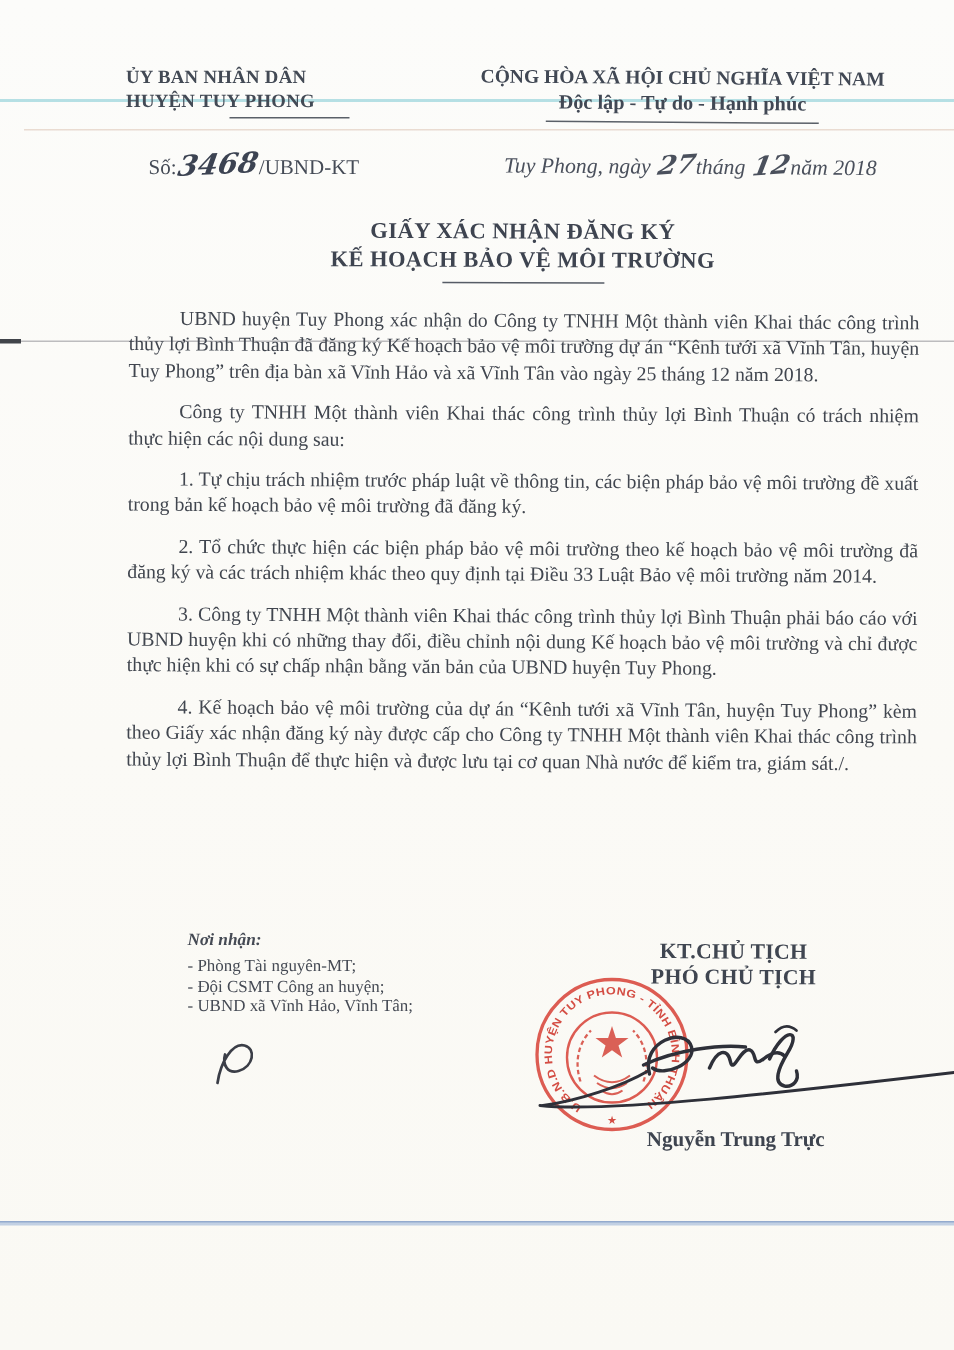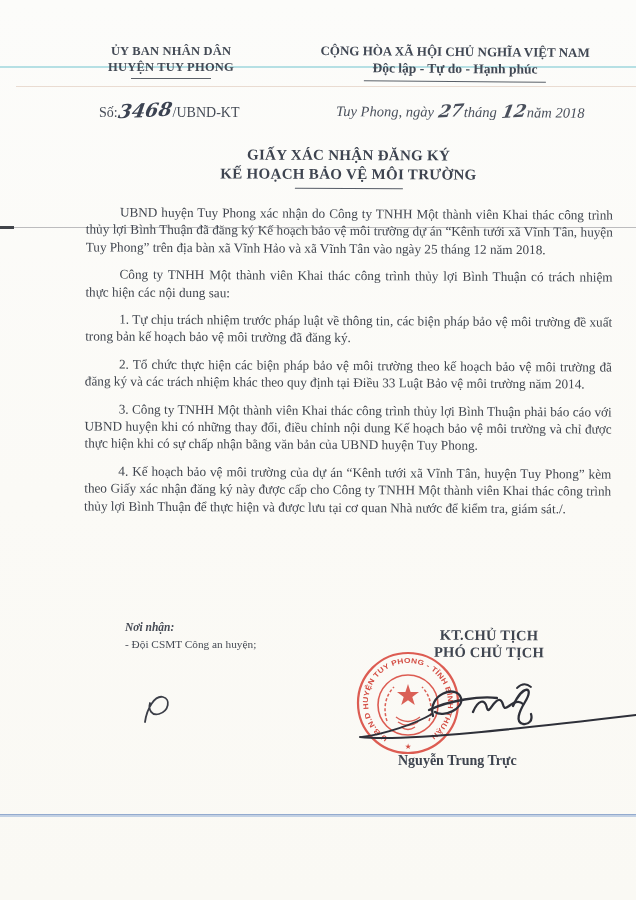--- a/index.html
+++ b/index.html
@@ -2,21 +2,21 @@
 <html><head>
 <meta charset="utf-8">
 <style>
   html,body{margin:0;padding:0;}
   body{width:636px;height:900px;position:relative;overflow:hidden;
        font-family:"Liberation Serif", serif;
        background:#fbfbf8;}
   .page{position:absolute;inset:0;
         background:linear-gradient(180deg,#fcfcfa 0%,#fbfaf6 55%,#faf9f4 100%);}
   
-  .hdr-left{position:absolute;left:62px;top:44px;width:218px;text-align:center;
+  .hdr-left{position:absolute;left:84px;top:44px;width:218px;
             font-weight:bold;font-size:12.5px;line-height:15.5px;color:#434a55;letter-spacing:.2px;}
   .hdr-left .u{width:80px;height:0;border-bottom:1.2px solid #5a6068;margin:3px auto 0;}
   .hdr-right{position:absolute;left:298px;top:44px;width:314px;text-align:center;color:#414854;
              transform:rotate(.45deg);}
   .hdr-right .l1{font-weight:bold;font-size:13px;line-height:16px;}
   .hdr-right .l2{font-weight:bold;font-size:13.5px;line-height:18px;}
   .hdr-right .u{width:182px;height:0;border-bottom:1.2px solid #5a6068;margin:3px auto 0;}
   
   .ref{position:absolute;left:99px;top:103px;font-size:14px;color:#454b56;}
   .ref .hand{display:inline-block;font-family:"DejaVu Serif",serif;font-style:italic;
@@ -35,21 +35,21 @@
   .body{position:absolute;left:85px;top:205px;width:527px;color:#41464f;
         font-size:13.2px;line-height:17.4px;text-align:justify;transform:rotate(.35deg);}
   .body p{margin:0 0 10px 0;text-indent:34px;}
   
   .recips{position:absolute;left:85px;top:621px;width:230px;color:#454a54;margin-left:40px;}
   .recips .head{font-weight:bold;font-style:italic;font-size:11.5px;margin-bottom:5px;}
   .recips .it{font-size:11.3px;line-height:13.5px;}
   .sig-block{position:absolute;left:378px;top:627px;width:222px;text-align:center;color:#3f4550;
              transform:rotate(.3deg);}
   .sig-block .a1,.sig-block .a2{font-weight:bold;font-size:14.5px;line-height:17px;letter-spacing:.2px;}
-  .signer{position:absolute;left:398px;top:753px;width:185px;text-align:left;
+  .signer{position:absolute;left:398px;top:753px;width:185px;text-align:center;
           font-weight:bold;font-size:14px;color:#3e444f;}
   
   .stamp{position:absolute;left:356px;top:651px;width:104px;height:104px;}
   .sigink{position:absolute;left:345px;top:672px;width:291px;height:75px;}
   .cvink{position:absolute;left:138px;top:692px;width:40px;height:32px;}
   
   .art{position:absolute;left:0;right:0;}
   .art.cyan{top:66px;height:2px;background:rgba(135,205,213,.6);}
   .art.pink{top:86px;left:16px;height:1px;background:rgba(208,172,150,.4);}
   .art.gray{top:227px;height:1.4px;background:rgba(125,126,132,.5);}
@@ -92,21 +92,23 @@
     <p>UBND huyện Tuy Phong xác nhận do Công ty TNHH Một thành viên Khai thác công trình thủy lợi Bình Thuận đã đăng ký Kế hoạch bảo vệ môi trường dự án “Kênh tưới xã Vĩnh Tân, huyện Tuy Phong” trên địa bàn xã Vĩnh Hảo và xã Vĩnh Tân vào ngày 25 tháng 12 năm 2018.</p>
     <p>Công ty TNHH Một thành viên Khai thác công trình thủy lợi Bình Thuận có trách nhiệm thực hiện các nội dung sau:</p>
     <p>1. Tự chịu trách nhiệm trước pháp luật về thông tin, các biện pháp bảo vệ môi trường đề xuất trong bản kế hoạch bảo vệ môi trường đã đăng ký.</p>
     <p>2. Tổ chức thực hiện các biện pháp bảo vệ môi trường theo kế hoạch bảo vệ môi trường đã đăng ký và các trách nhiệm khác theo quy định tại Điều 33 Luật Bảo vệ môi trường năm 2014.</p>
     <p>3. Công ty TNHH Một thành viên Khai thác công trình thủy lợi Bình Thuận phải báo cáo với UBND huyện khi có những thay đổi, điều chỉnh nội dung Kế hoạch bảo vệ môi trường và chỉ được thực hiện khi có sự chấp nhận bằng văn bản của UBND huyện Tuy Phong.</p>
     <p>4. Kế hoạch bảo vệ môi trường của dự án “Kênh tưới xã Vĩnh Tân, huyện Tuy Phong” kèm theo Giấy xác nhận đăng ký này được cấp cho Công ty TNHH Một thành viên Khai thác công trình thủy lợi Bình Thuận để thực hiện và được lưu tại cơ quan Nhà nước để kiểm tra, giám sát./.</p>
   </div>
 
   <div class="recips">
     <div class="head">Nơi nhận:</div>
+    <div class="it">- Phòng Tài nguyên-MT;</div>
     <div class="it">- Đội CSMT Công an huyện;</div>
+    <div class="it">- UBND xã Vĩnh Hảo, Vĩnh Tân;</div>
   </div>
 
   <svg class="cvink" viewBox="0 0 40 32">
     <path d="M 7,30 C 9,16 17,3 25,5 C 33,7 31,19 21,22 C 14,24 10,18 12,11" fill="none" stroke="#3b3e47" stroke-width="1.8" stroke-linecap="round"></path>
   </svg>
 
   <div class="sig-block">
     <div class="a1">KT.CHỦ TỊCH</div>
     <div class="a2">PHÓ CHỦ TỊCH</div>
   </div>

